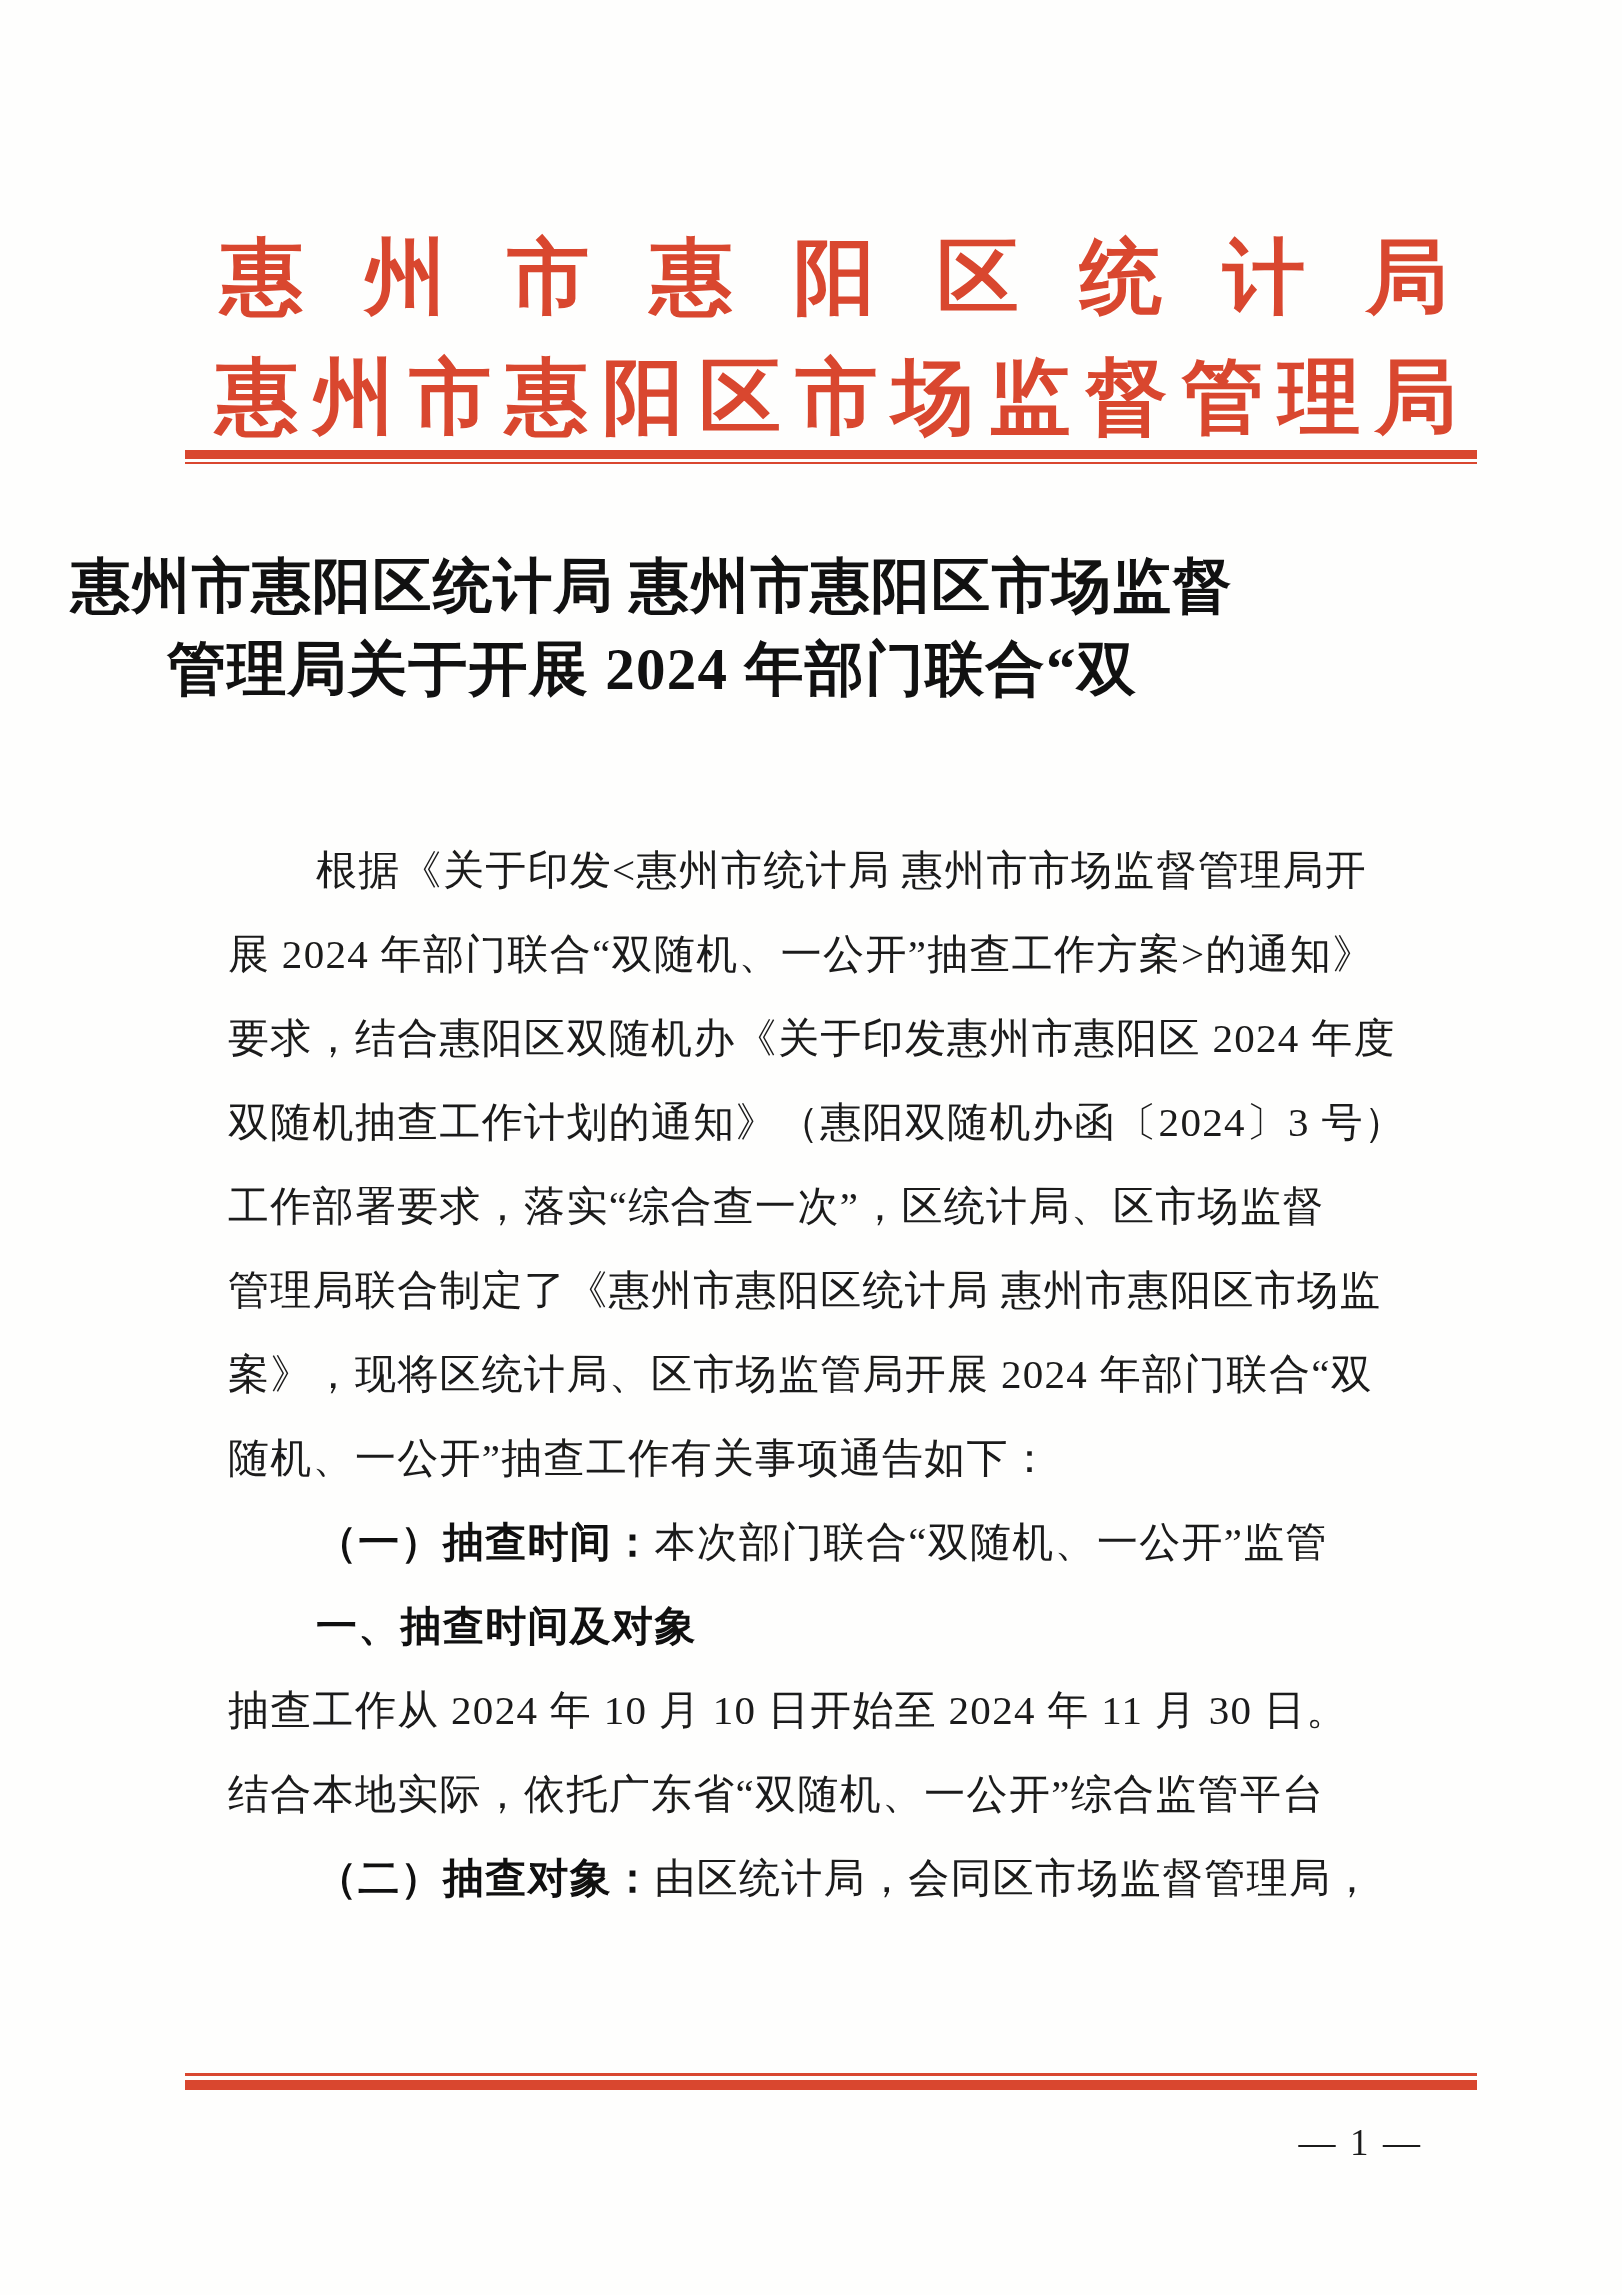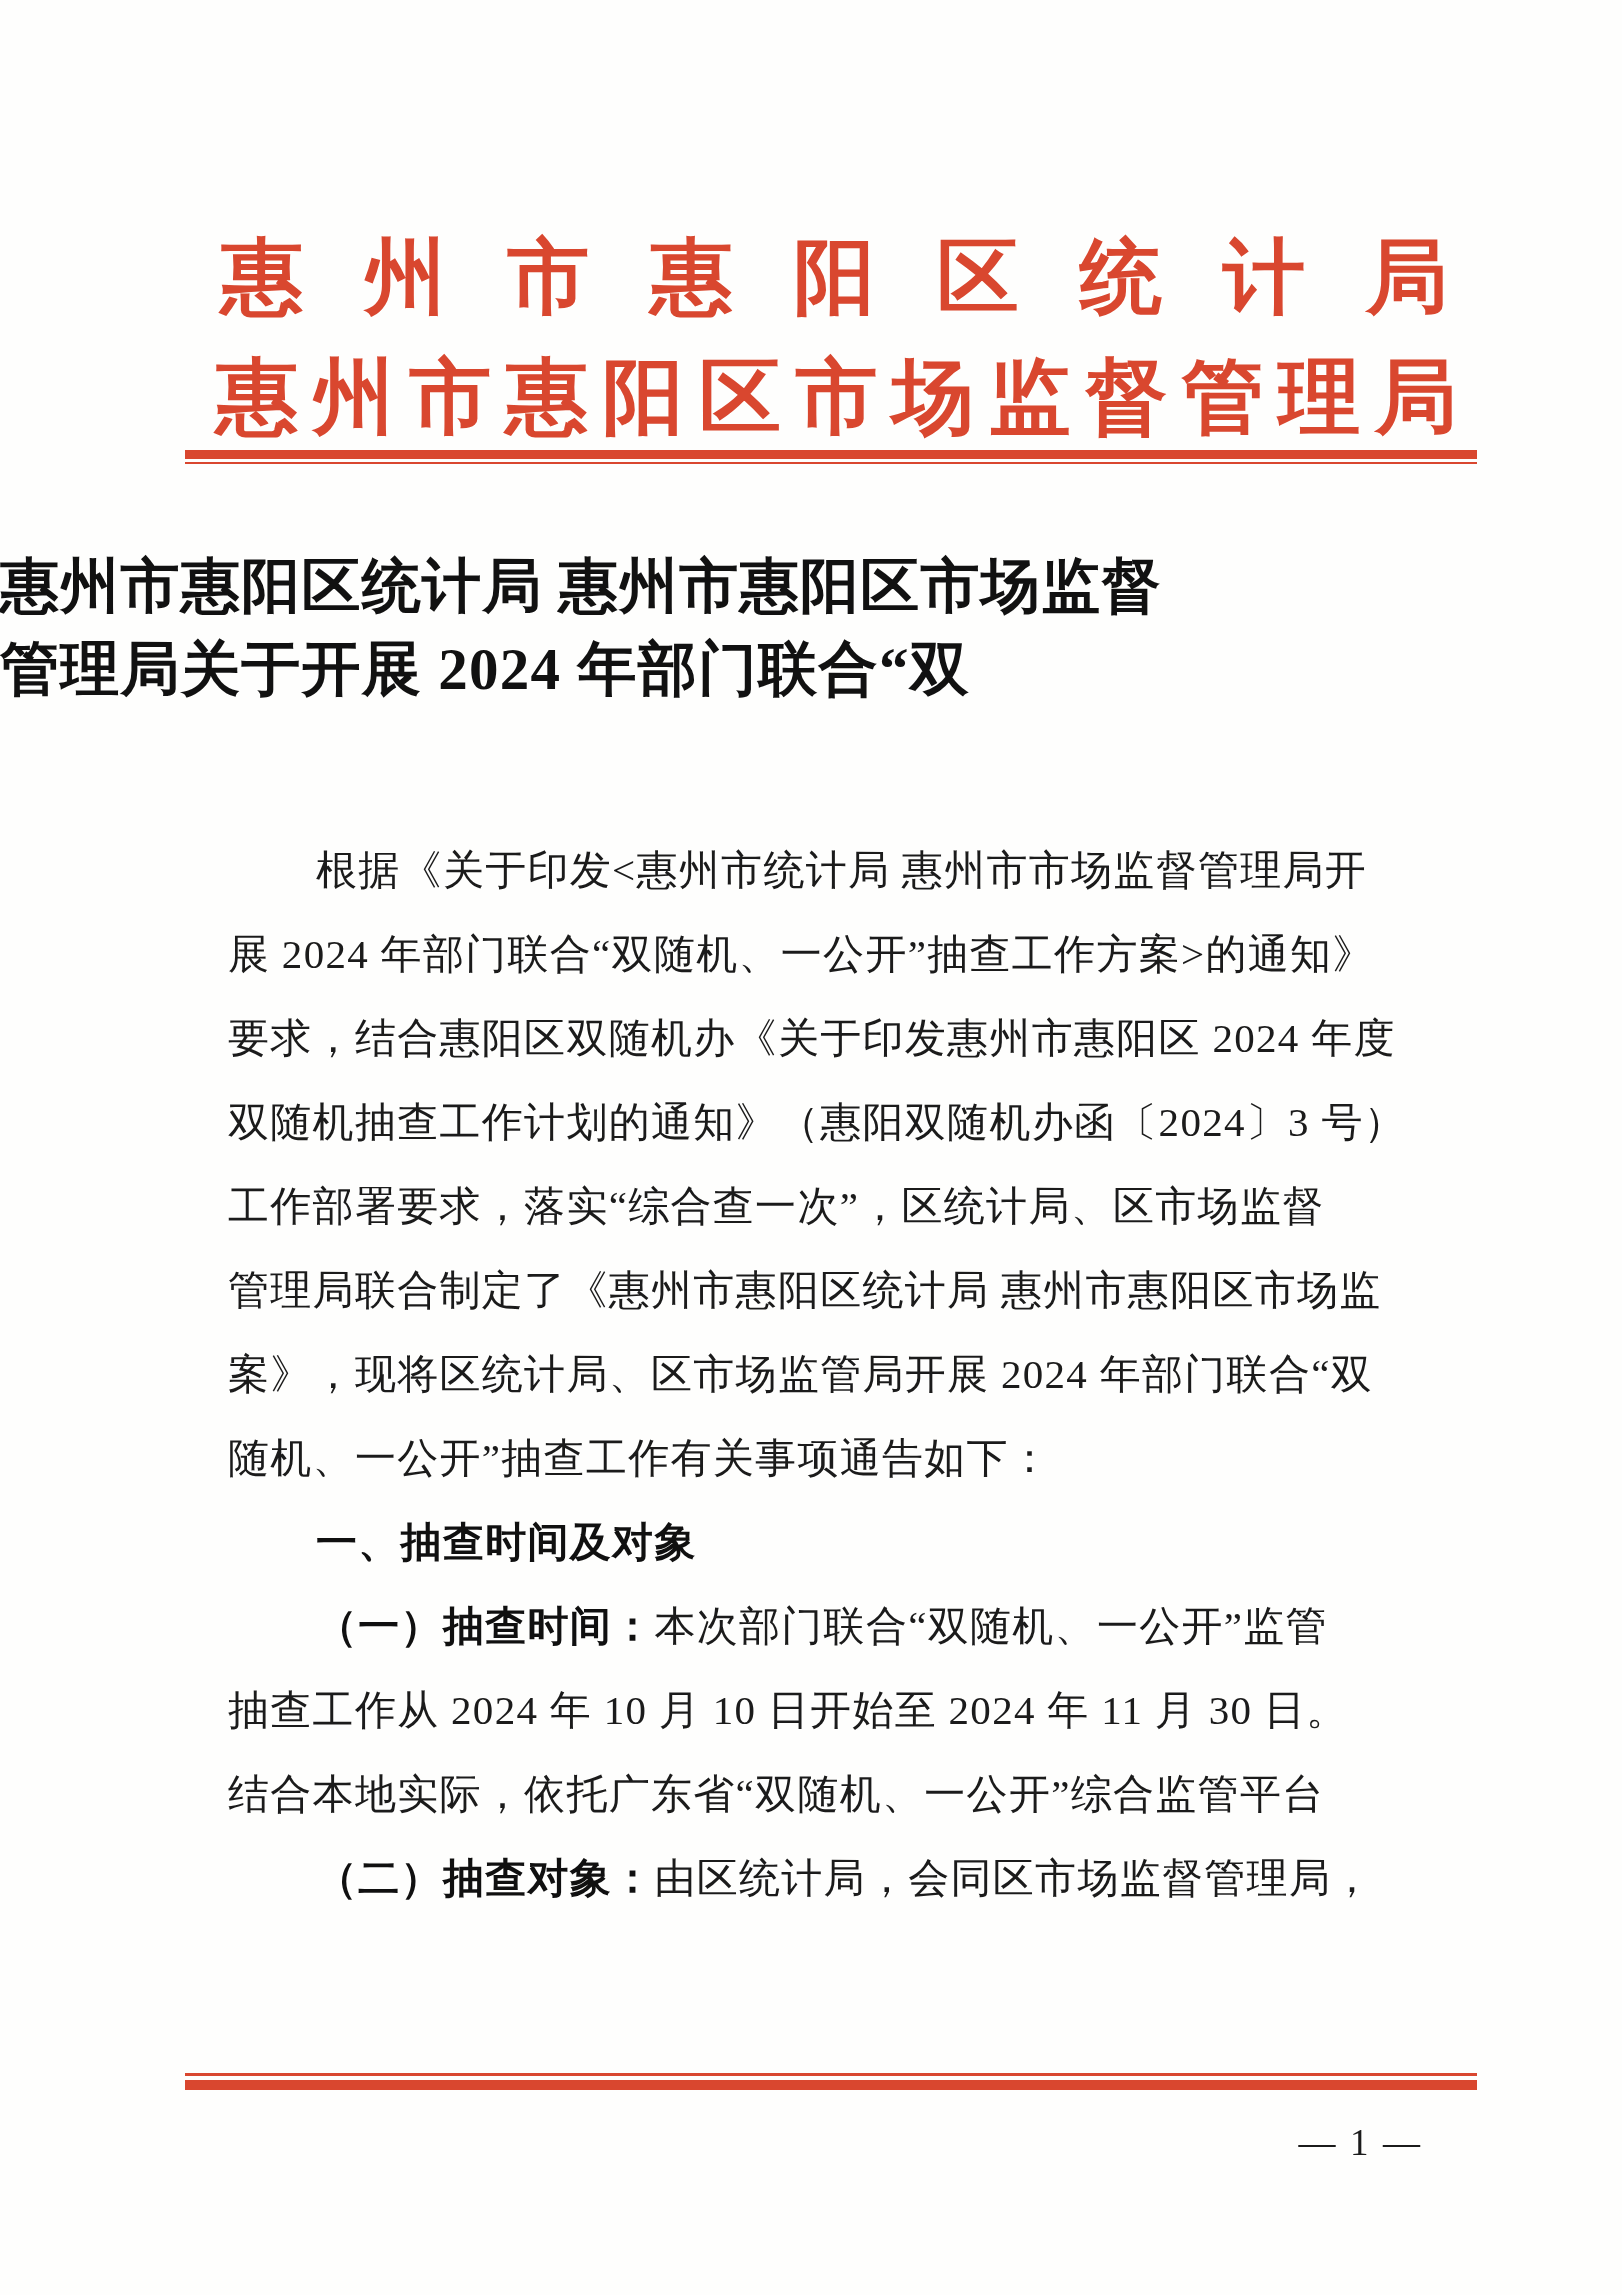--- a/index.html
+++ b/index.html
@@ -29,20 +29,21 @@
   .sep .bar{width:100%;}
   .sep.top{top:450px;}
   .sep.top .thick{height:9.2px;}
   .sep.top .thin{height:2.6px;margin-top:2.6px;}
   .sep.bottom{top:2073px;}
   .sep.bottom .thin{height:3.3px;}
   .sep.bottom .thick{height:9.8px;margin-top:3.9px;}
   
   .doc-title{
     position:absolute;left:0;top:545px;width:1304px;
+    text-align:center;
     font-family:"Liberation Serif", serif;
     font-weight:bold;
     font-size:59px;
     line-height:83px;
     letter-spacing:1.3px;
     color:#111;
   }
   
   .doc-body{
     position:absolute;left:228px;top:828px;width:1225px;
@@ -111,22 +112,22 @@
 
   <div class="doc-body">
       <div class="bline indent">根据《关于印发&lt;惠州市统计局 惠州市市场监督管理局开</div>
       <div class="bline">展 2024 年部门联合“双随机、一公开”抽查工作方案&gt;的通知》</div>
       <div class="bline">要求，结合惠阳区双随机办《关于印发惠州市惠阳区 2024 年度</div>
       <div class="bline">双随机抽查工作计划的通知》（惠阳双随机办函〔2024〕3 号）</div>
       <div class="bline">工作部署要求，落实“综合查一次”，区统计局、区市场监督</div>
       <div class="bline">管理局联合制定了《惠州市惠阳区统计局 惠州市惠阳区市场监</div>
       <div class="bline">案》，现将区统计局、区市场监管局开展 2024 年部门联合“双</div>
       <div class="bline">随机、一公开”抽查工作有关事项通告如下：</div>
+      <div class="bline indent"><b class="hprefix">（一）抽查时间：</b>本次部门联合“双随机、一公开”监管</div>
       <div class="bline indent bold">一、抽查时间及对象</div>
-      <div class="bline indent"><b class="hprefix">（一）抽查时间：</b>本次部门联合“双随机、一公开”监管</div>
       <div class="bline">抽查工作从 2024 年 10 月 10 日开始至 2024 年 11 月 30 日。</div>
       <div class="bline">结合本地实际，依托广东省“双随机、一公开”综合监管平台</div>
       <div class="bline indent"><b class="hprefix">（二）抽查对象：</b>由区统计局，会同区市场监督管理局，</div>
     </div>
 
   <div class="sep bottom">
     <div class="bar thin" style="background: rgb(217, 71, 47);"></div>
     <div class="bar thick" style="background: rgb(217, 71, 47);"></div>
   </div>
 

